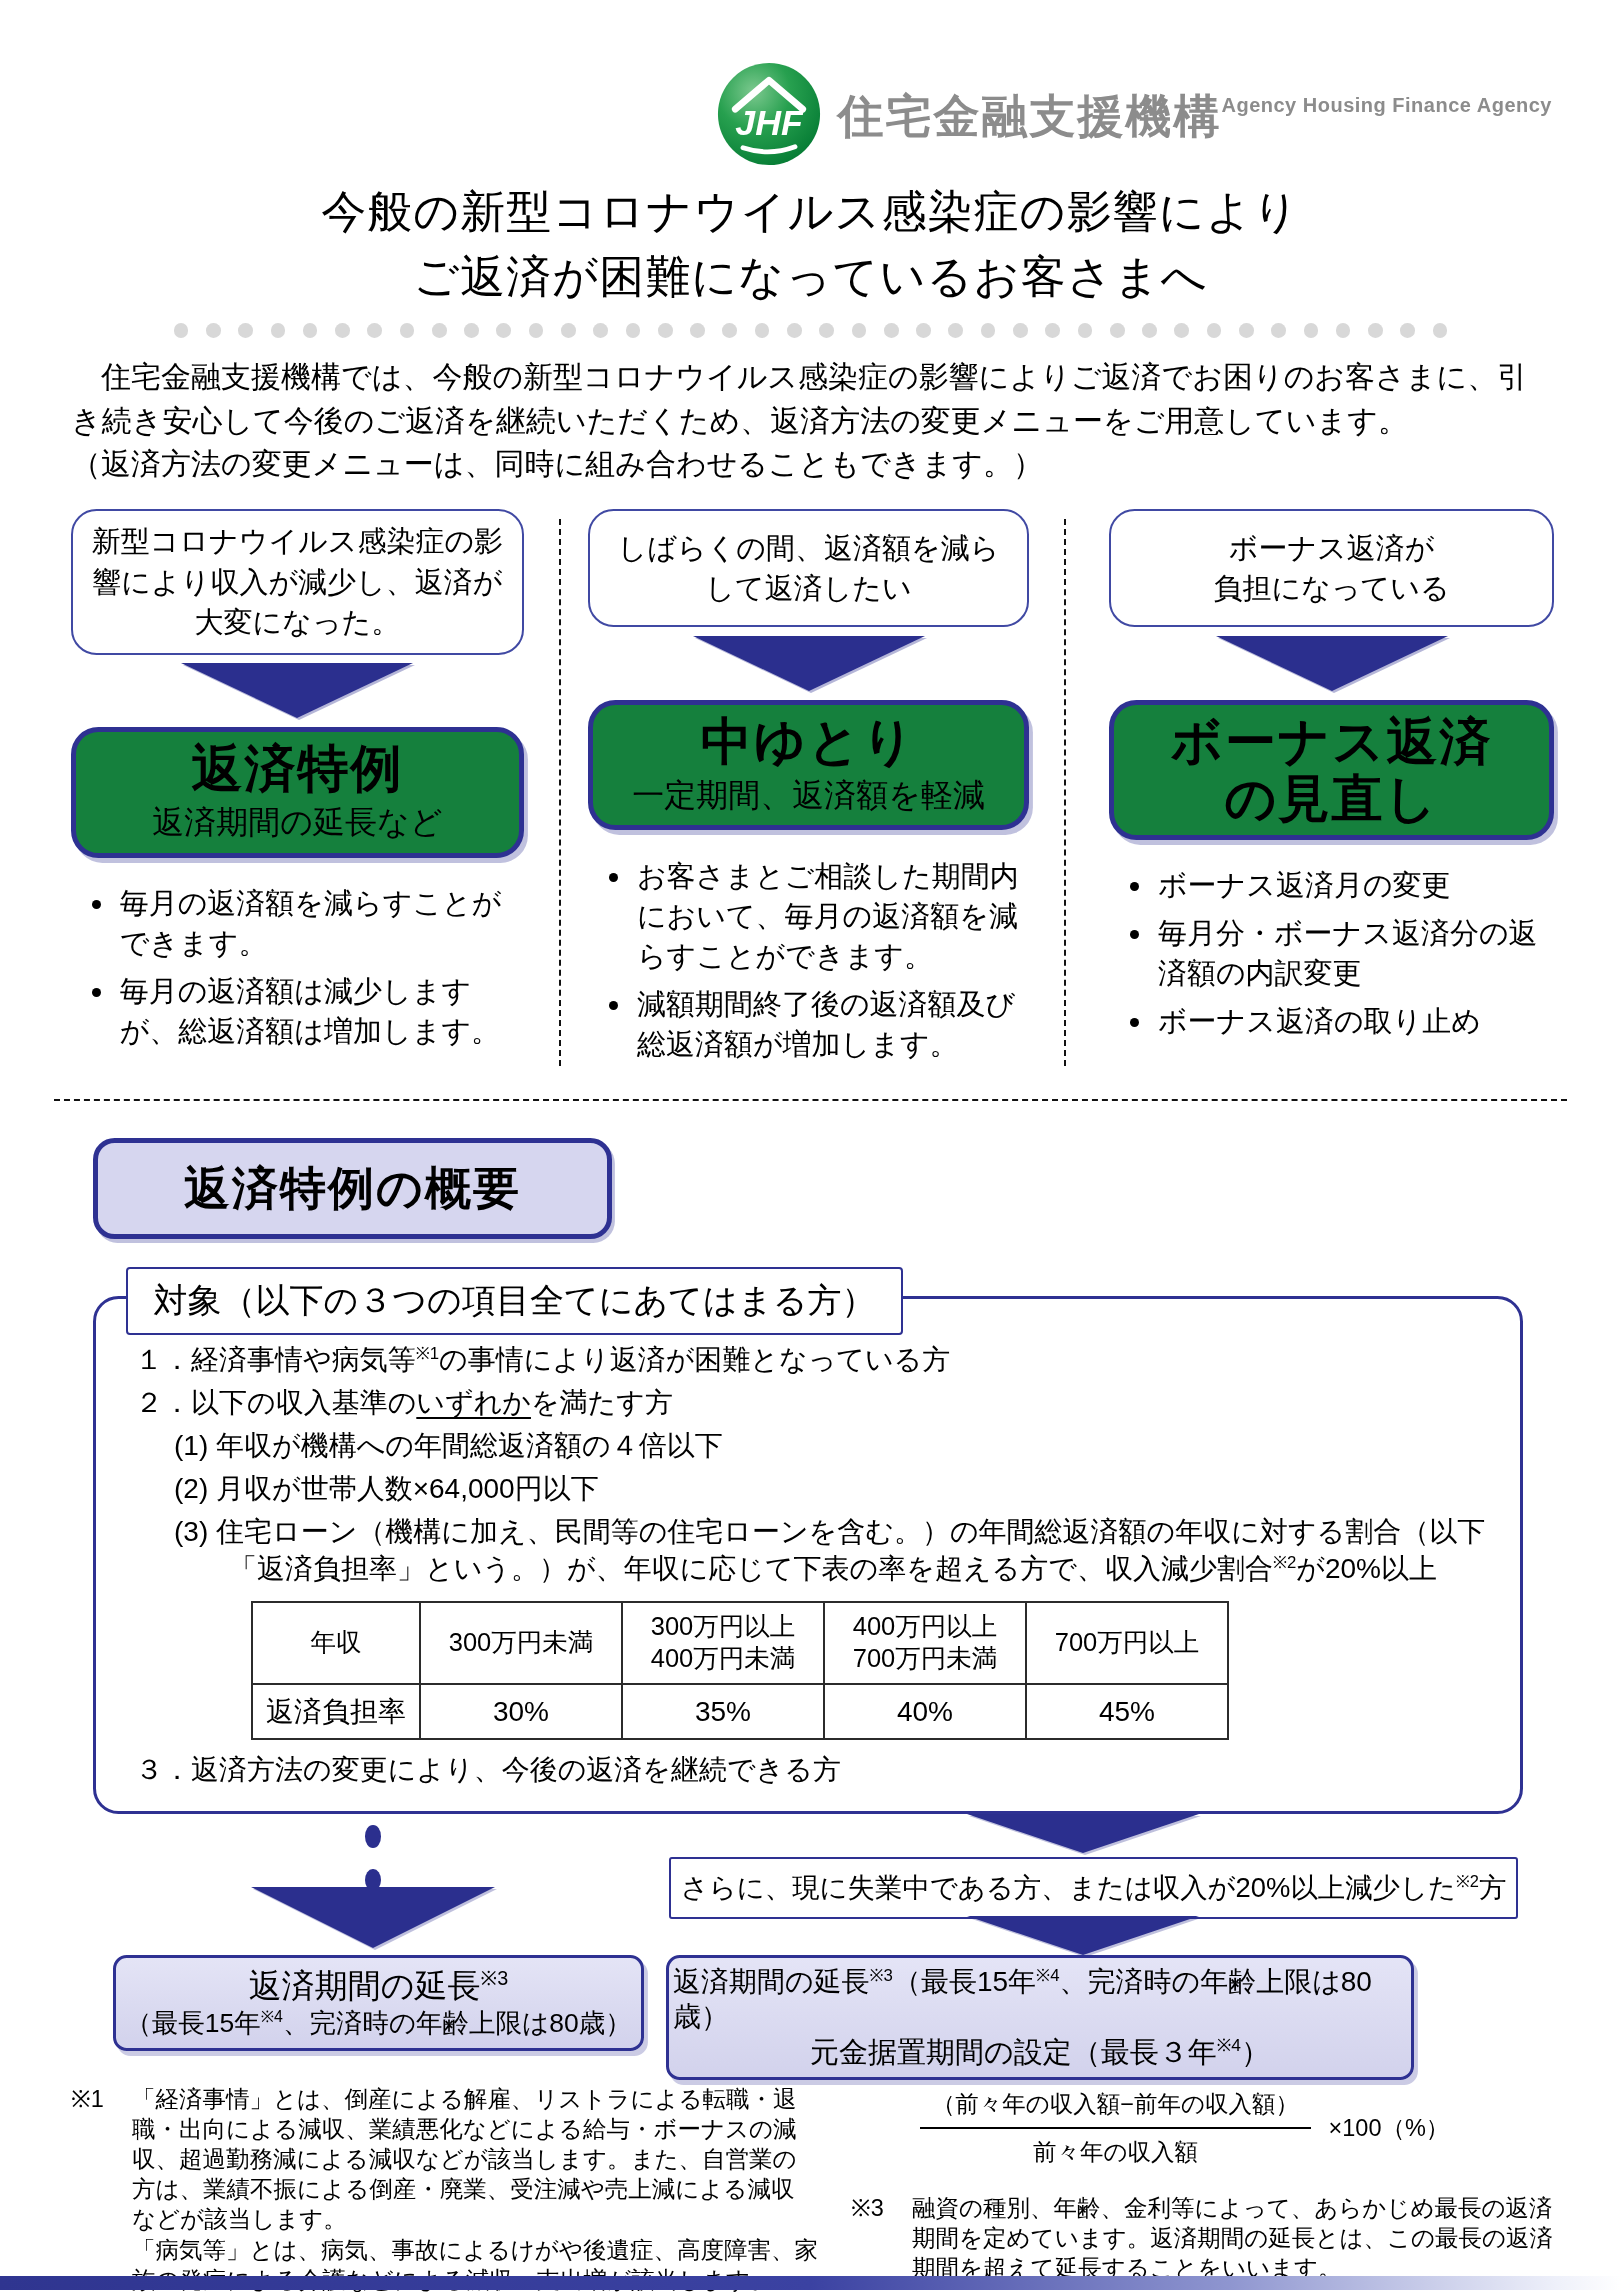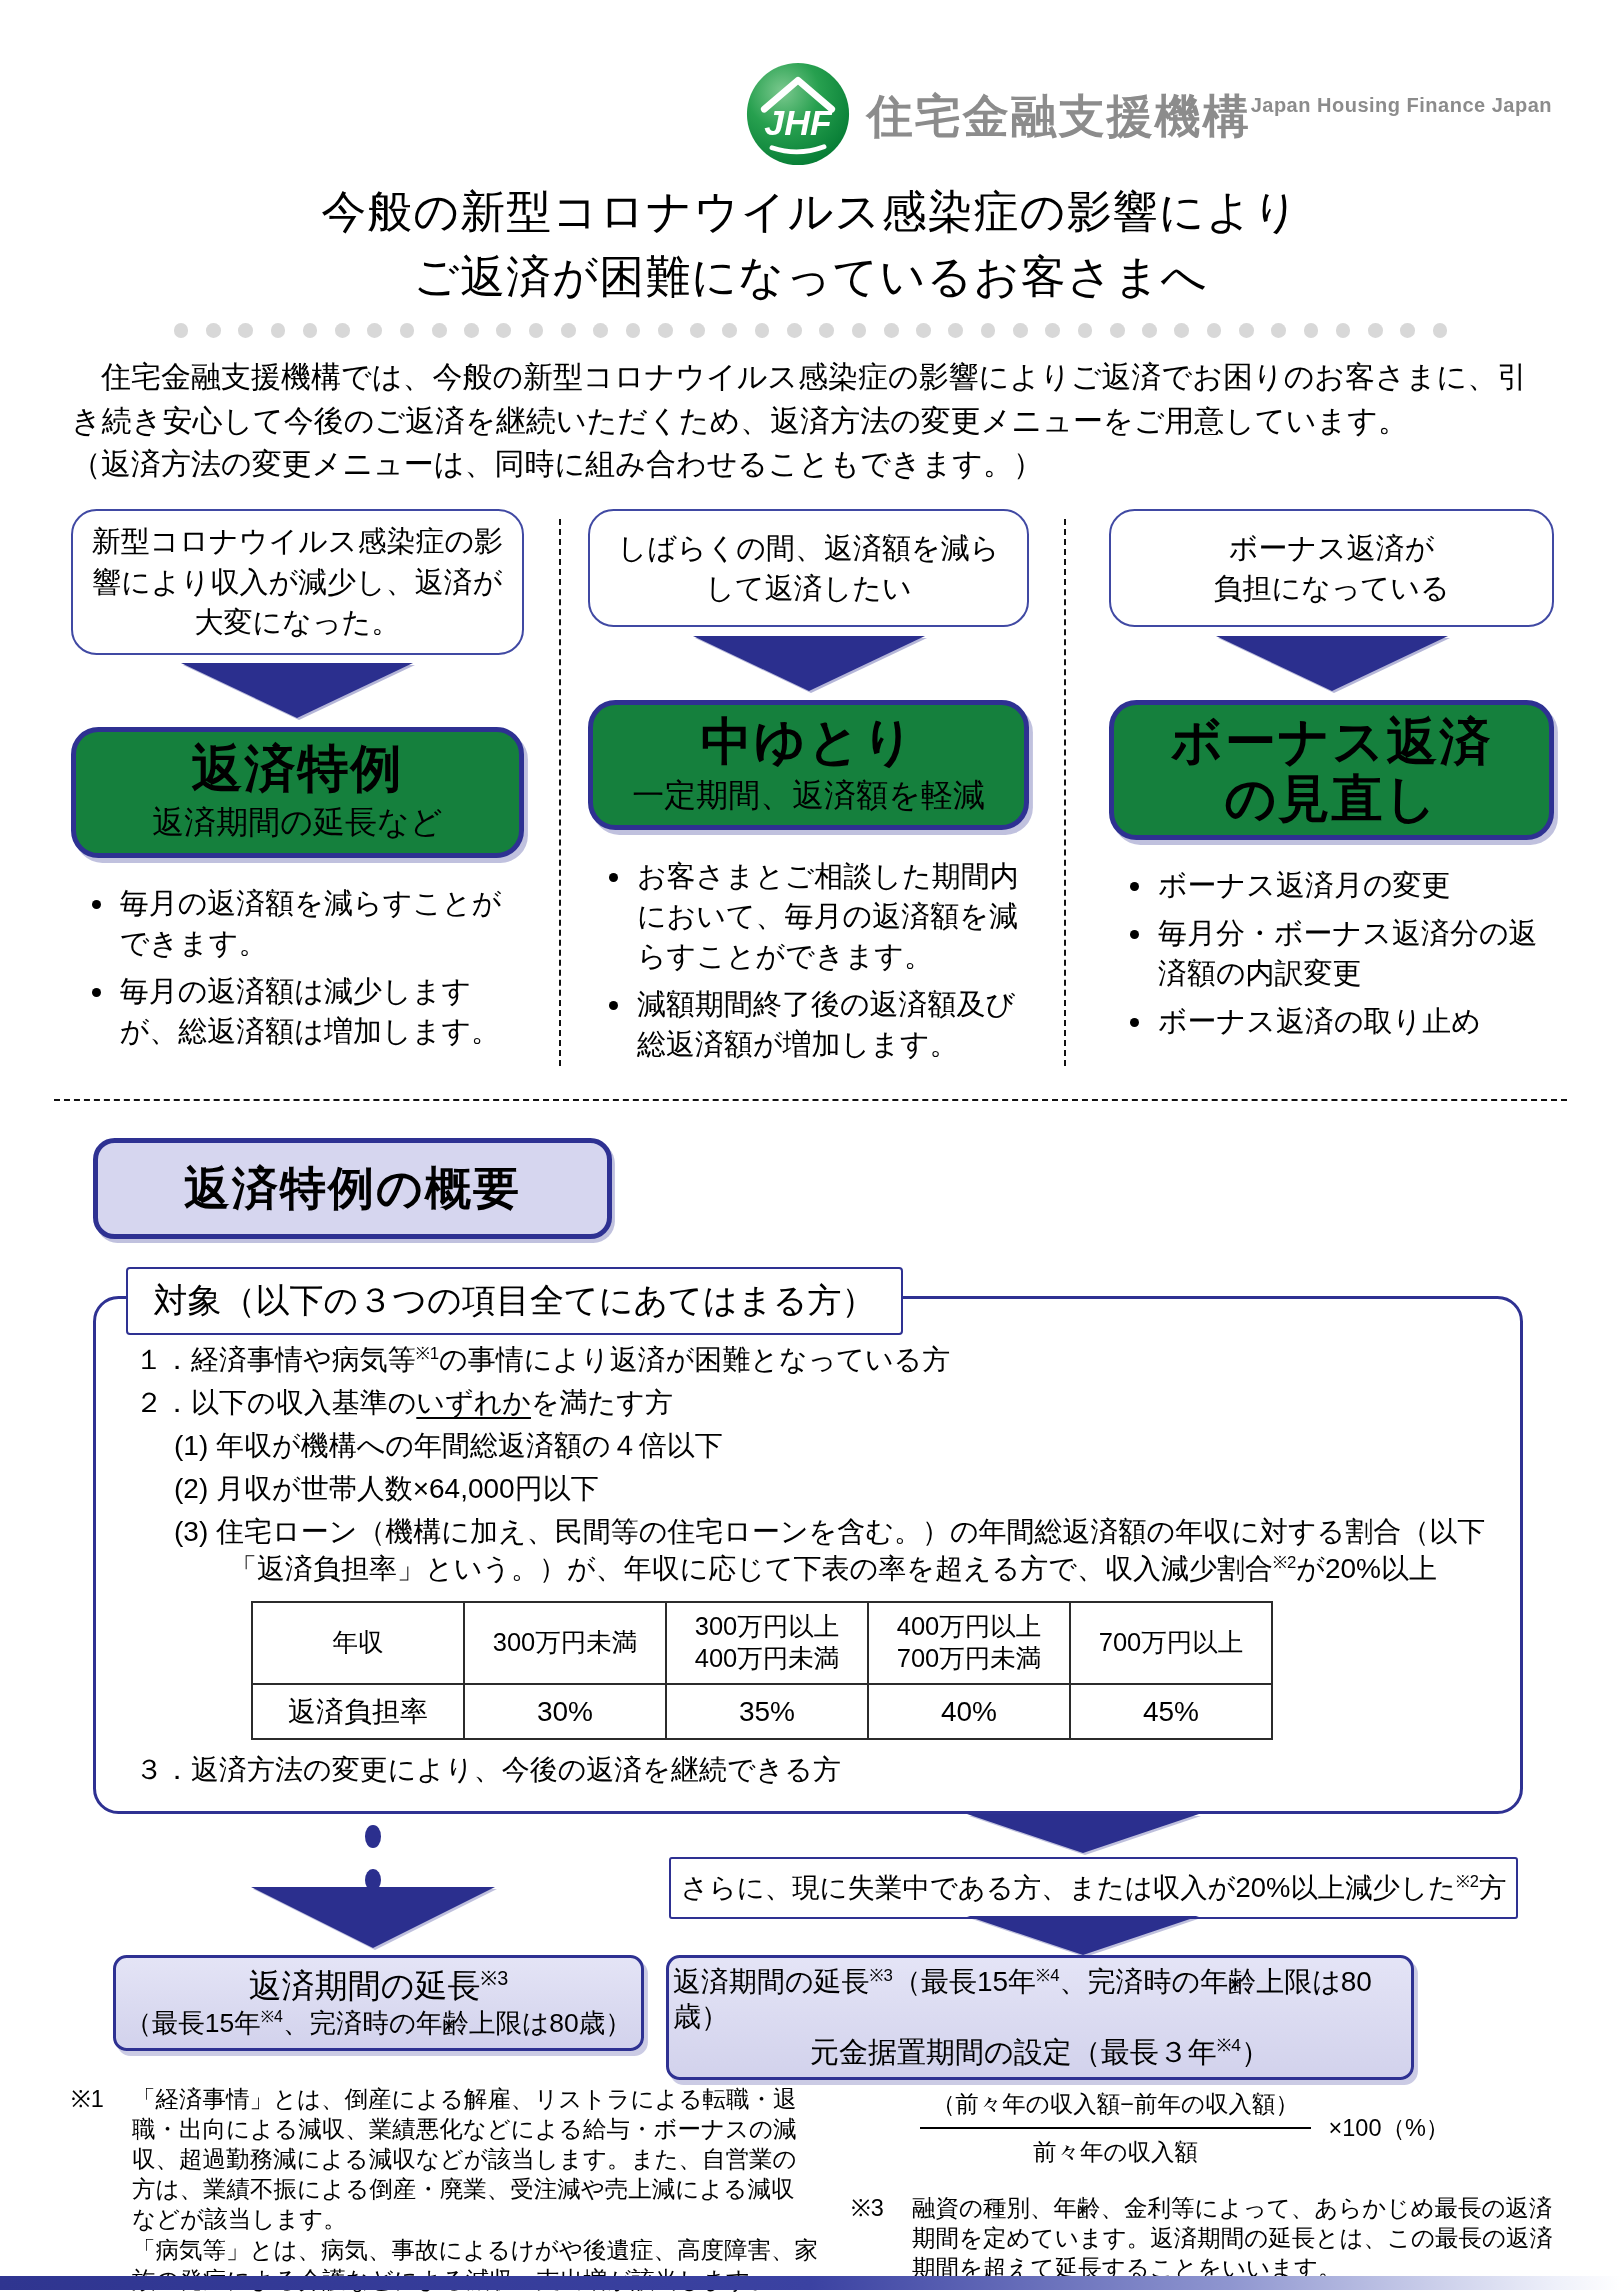--- a/index.html
+++ b/index.html
@@ -61,21 +61,21 @@
   .target-box { border:3.9px solid #2e3192; border-radius:25.5px; padding:43px 27.4px 15.7px 39px; }
   .t-item { font-size:28px; line-height:1.32; margin-bottom:5.9px; }
   .t-sub { font-size:28px; line-height:1.32; margin:0 0 5.9px 39px; }
   .t-sub3 { padding-left:55px; text-indent:-55px; }
 
   .rate-table { border-collapse:collapse; margin:13.7px 0 11.8px 116px; }
   .rate-table th, .rate-table td { border:2.5px solid #2b2b2b; text-align:center; font-weight:normal;
                                    white-space:pre-line; }
   .rate-table th { font-size:25.5px; line-height:1.25; padding:7.8px 0; }
   .rate-table td { font-size:28px; padding:7.8px 0; }
-  .cw0 { width:212px; } .cw { width:202px; }
+  .cw0 { width:168px; } .cw { width:202px; }
 
   
   .flow { position:relative; height:245px; margin:0 93px; }
   .fdot { position:absolute; width:15.7px; height:22.5px; border-radius:50%; background:#2b2f8e; left:272px; }
   .fdot.d1 { top:11.8px; } .fdot.d2 { top:55px; }
   .big-tri { position:absolute; left:158px; top:73px; width:0; height:0;
              border-left:122px solid transparent; border-right:122px solid transparent;
              border-top:61px solid #2b2f8e; filter:drop-shadow(2.9px 2.9px 0 rgba(43,47,142,.3)); }
   .cond-arrow { position:absolute; width:0; height:0; border-left:116px solid transparent;
                 border-right:116px solid transparent; border-top:39px solid #2b2f8e;
@@ -128,21 +128,21 @@
             </radialGradient>
           </defs>
           <circle cx="55" cy="55" r="53" fill="url(#gjhf)"></circle>
           <path d="M20 50 L55 20 L90 50" fill="none" stroke="#ffffff" stroke-width="7" stroke-linecap="round" stroke-linejoin="round"></path>
           <text x="55" y="77" text-anchor="middle" font-size="37" font-weight="bold" font-style="italic" fill="#ffffff" font-family="Liberation Sans, sans-serif">JHF</text>
           <path d="M28 90 Q55 99 82 89" stroke="#ffffff" stroke-width="5" fill="none" stroke-linecap="round"></path>
         </svg>
       </span>
       <span class="logo-texts">
         <span class="logo-ja">住宅金融支援機構</span>
-        <span class="logo-en">Japan Housing Finance Japan</span>
+        <span class="logo-en">Agency Housing Finance Agency</span>
       </span>
     </div>
   </div>
 
   
   <div class="title">
     <div>今般の新型コロナウイルス感染症の影響により</div>
     <div>ご返済が困難になっているお客さまへ</div>
   </div>
   <div class="dots-row">

